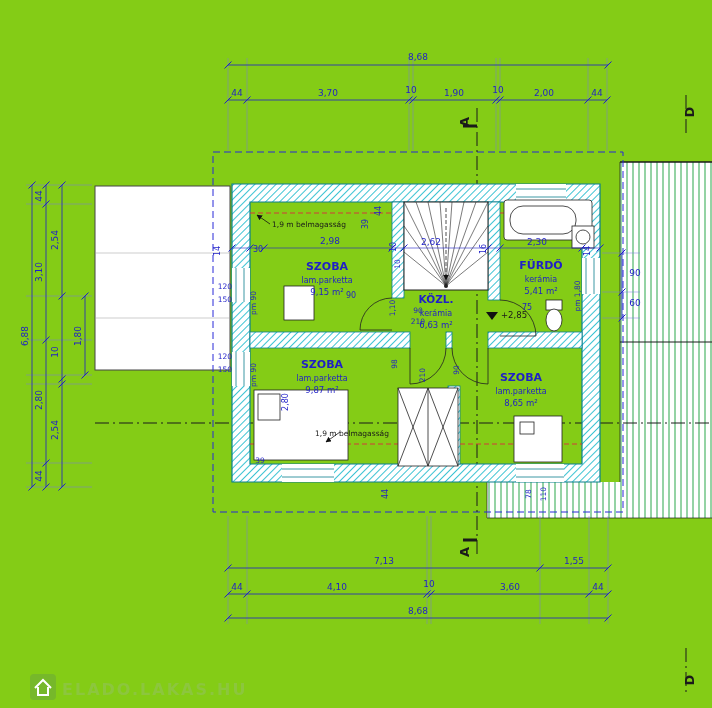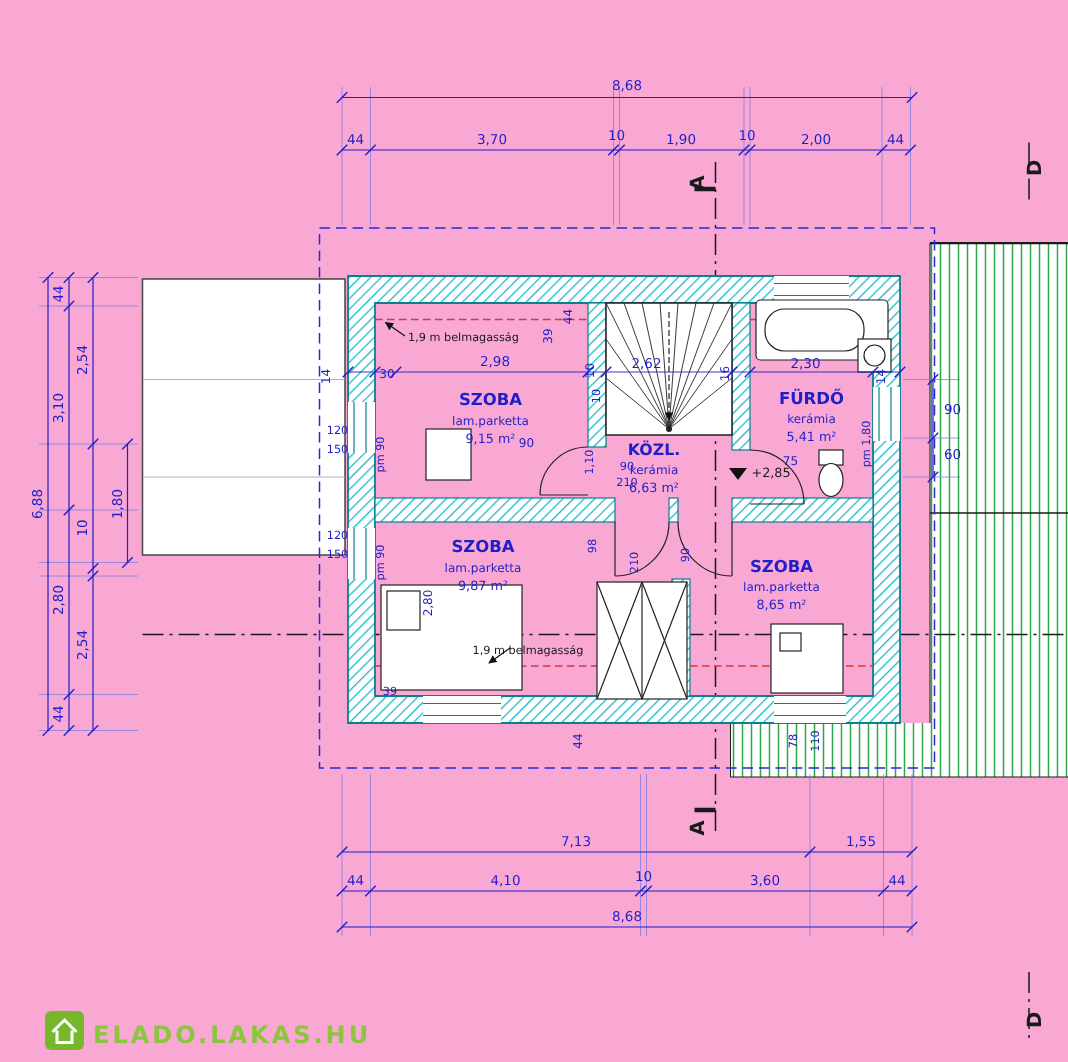--- a/index.html
+++ b/index.html
@@ -1,16 +1,16 @@
 <!DOCTYPE html>
 <html><head>
 <meta charset="utf-8">
 <style>
   html,body{margin:0;padding:0;background:#ffffff;}
-  .canvas{position:relative;width:712px;height:708px;background:#f9a8d4;overflow:hidden;}
+  .canvas{position:relative;width:712px;height:708px;background:#84cc16;overflow:hidden;}
   svg{display:block;}
   text{font-family:"DejaVu Sans",sans-serif;}
   .blu{fill:#1f1fc8;}
   .blk{fill:#1a1a1a;}
   .grn{fill:#8CC63E;font-weight:bold;letter-spacing:2px;}
   .d9{font-size:9px;}
   .d85{font-size:8.5px;}
   .d8{font-size:8px;}
   .d75{font-size:7.5px;}
   .rn{font-size:11px;font-weight:bold;}

